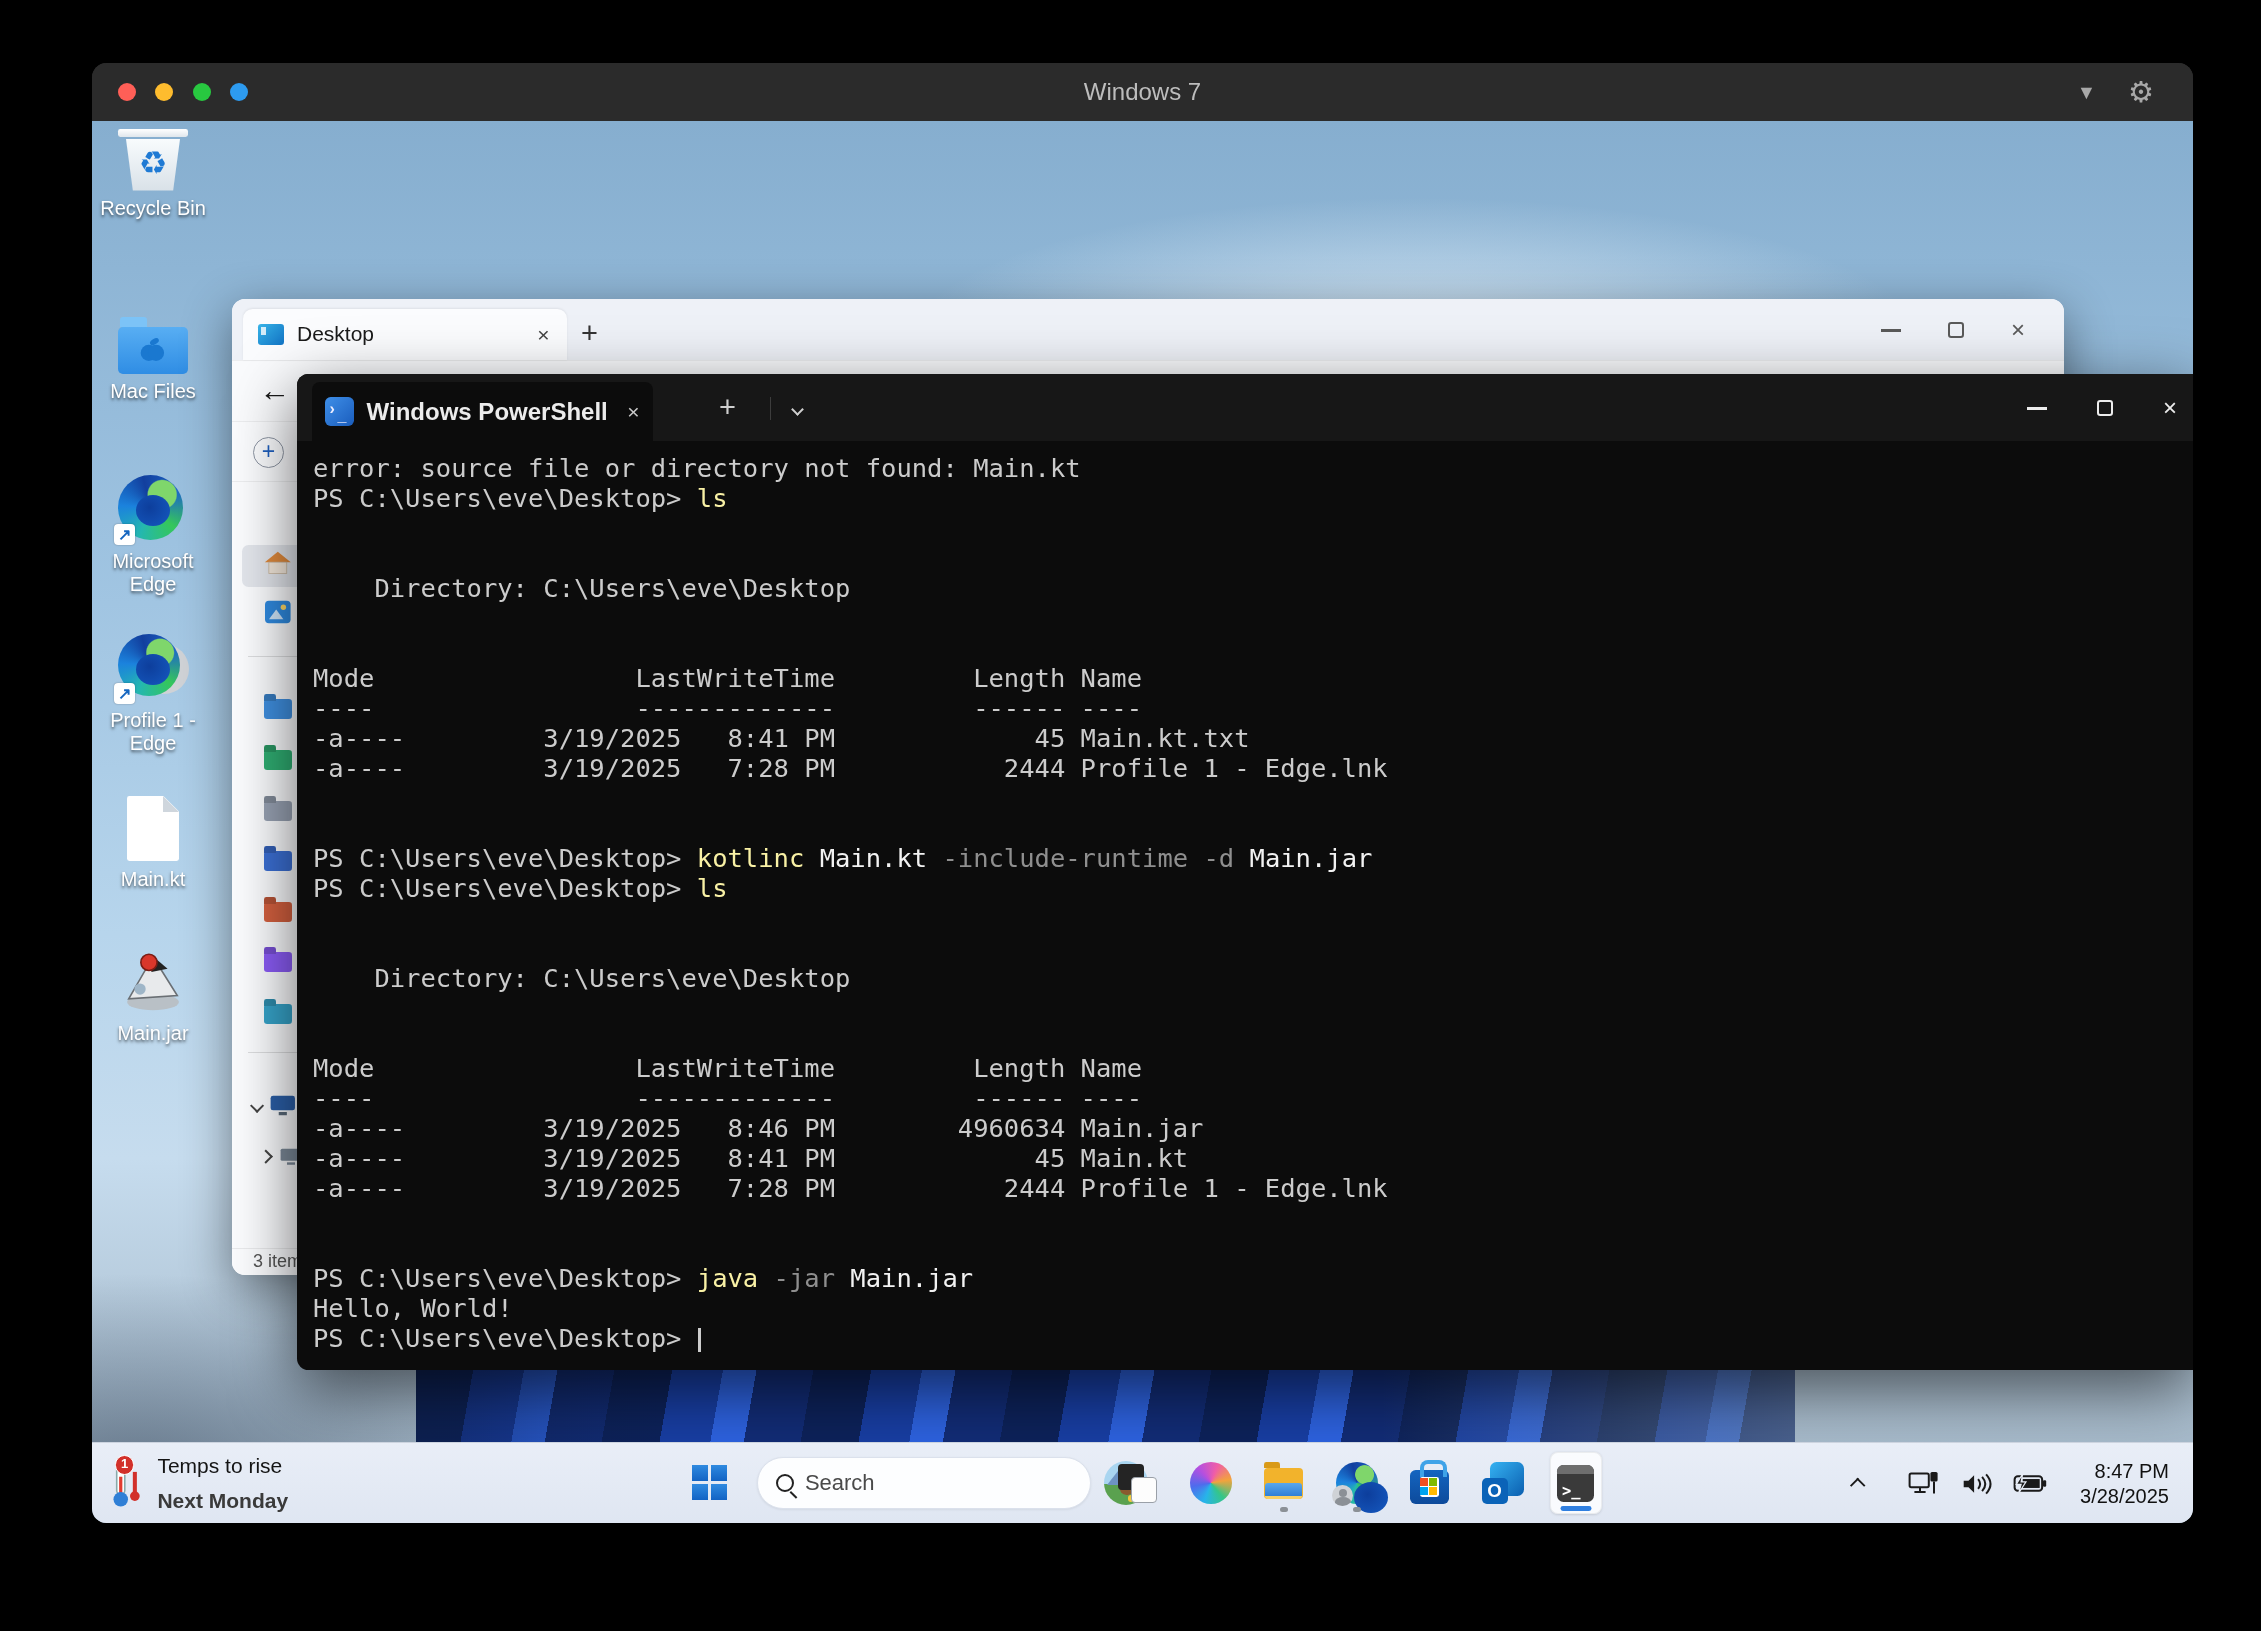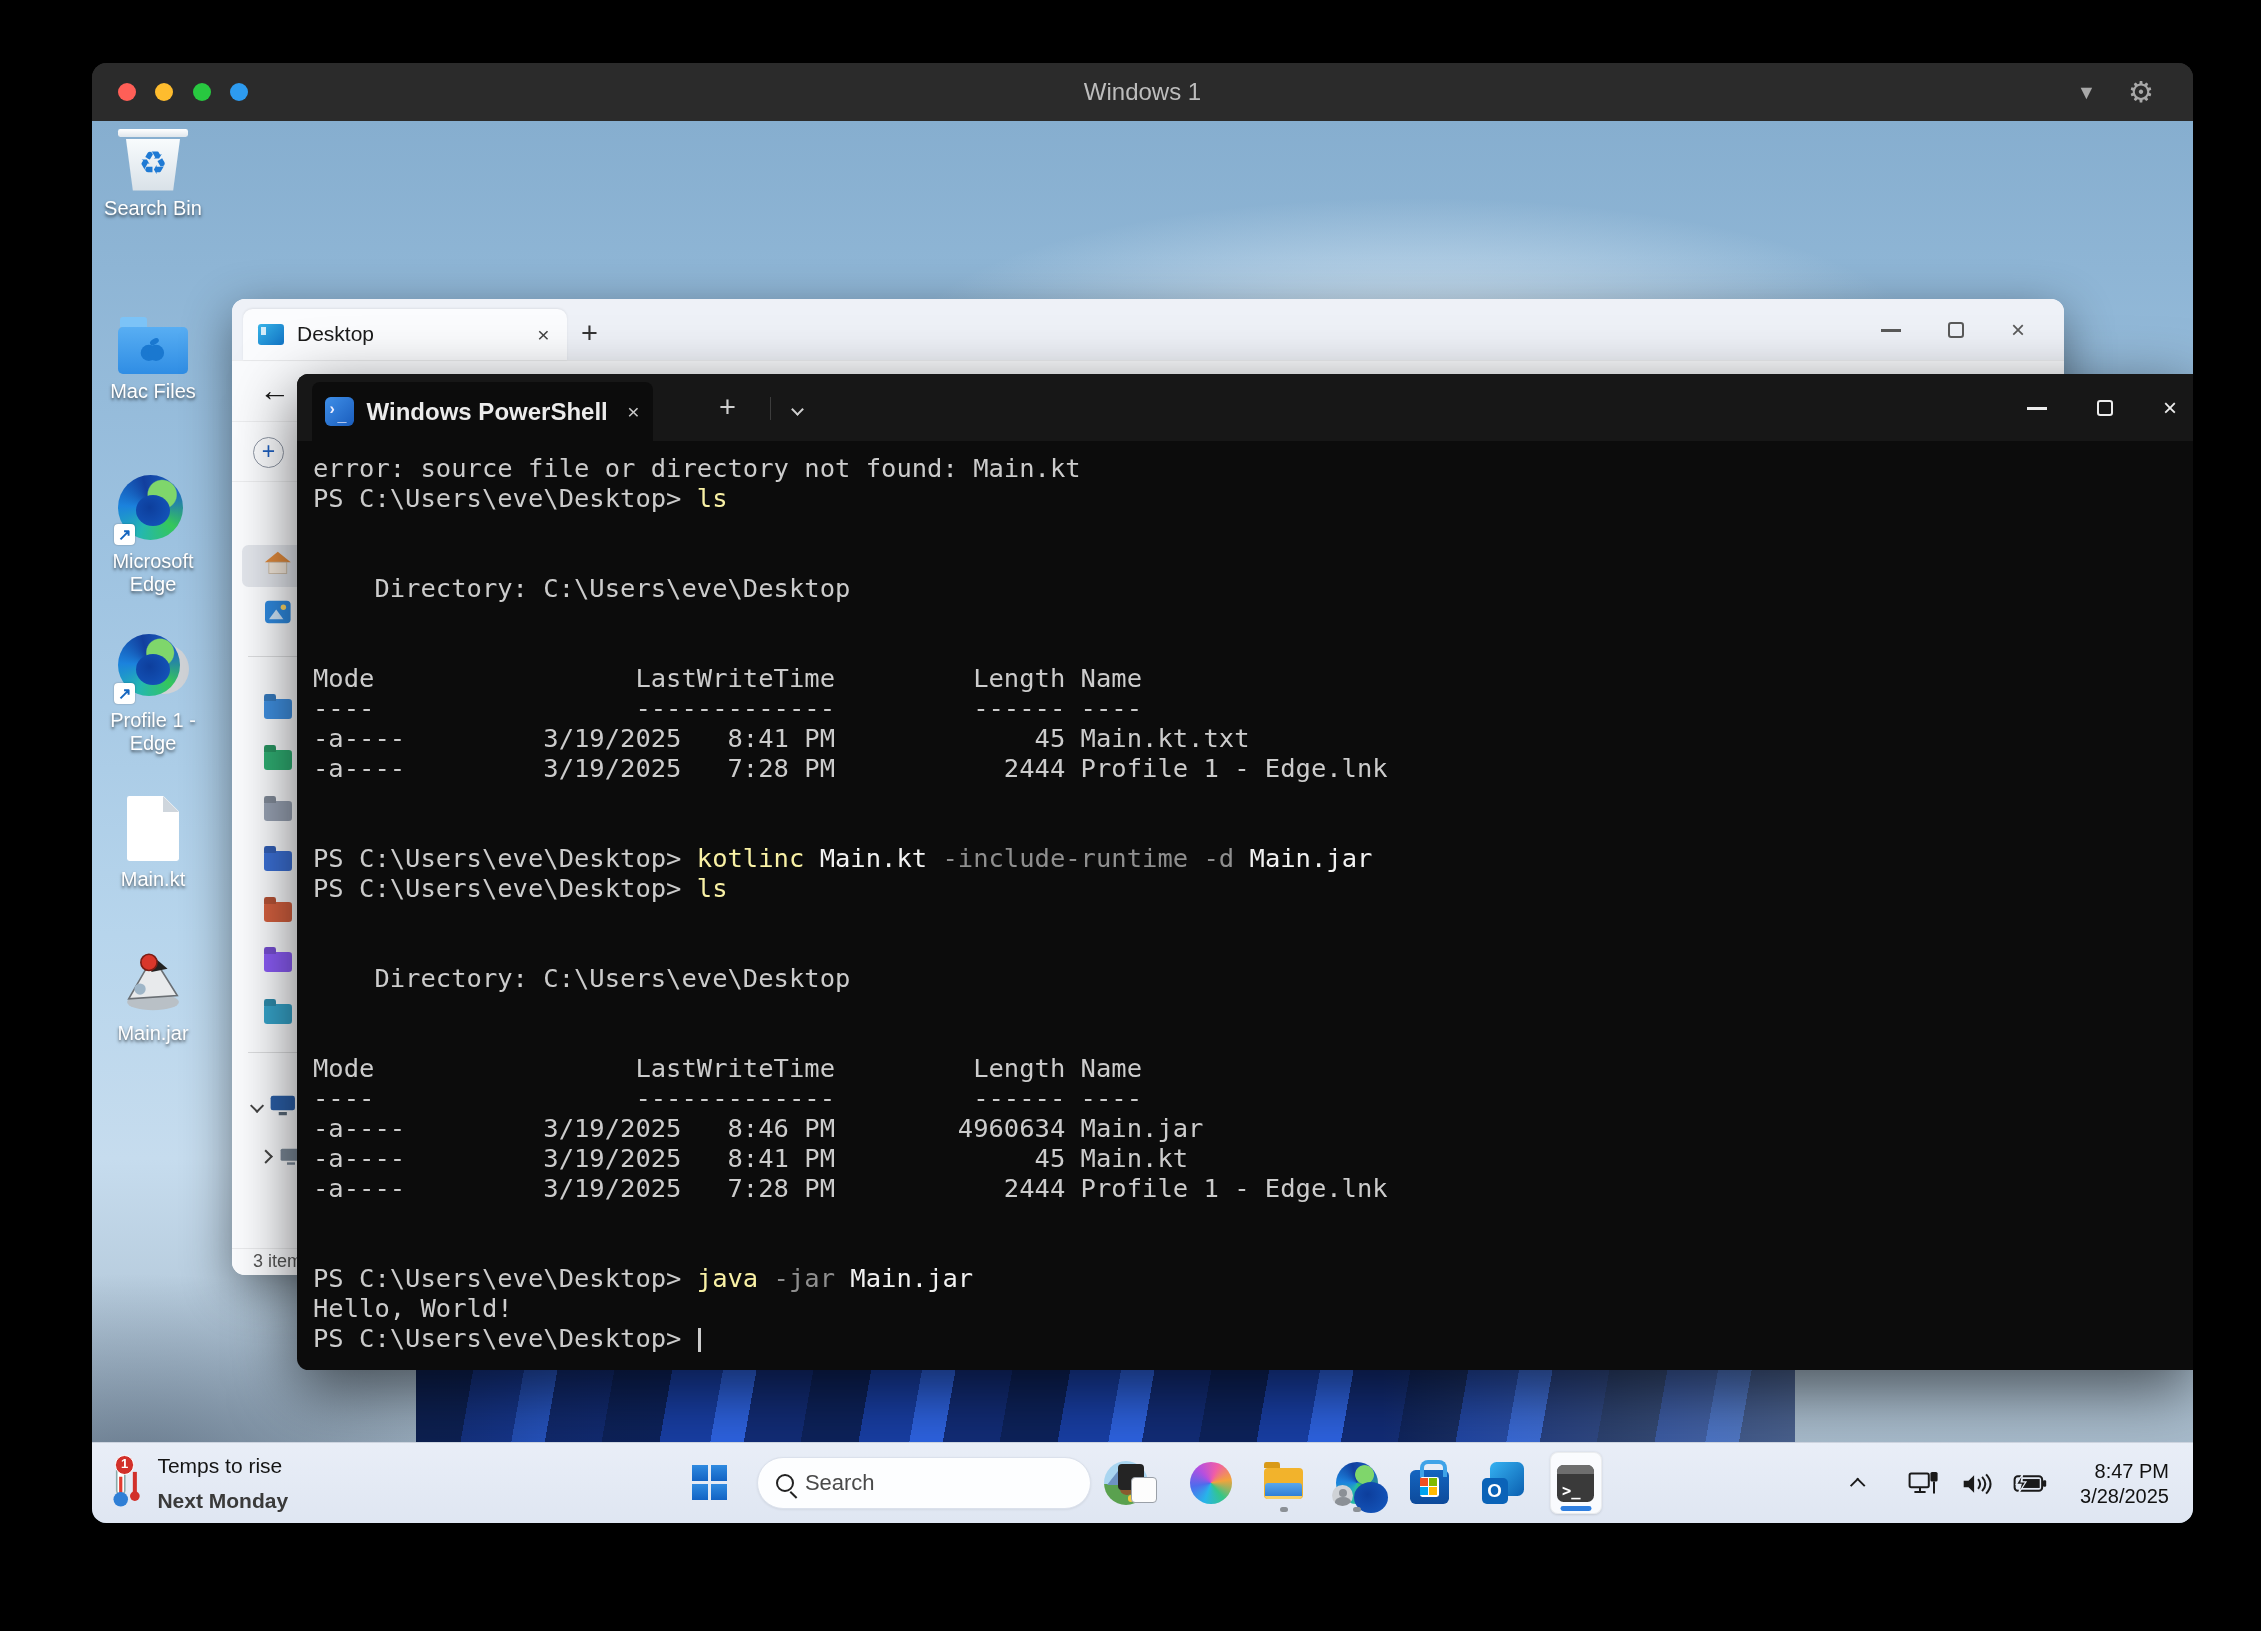--- a/index.html
+++ b/index.html
@@ -205,36 +205,36 @@
 </style>
 </head>
 <body>
 
 <div class="vm-window">
   <div class="vm-titlebar">
     <span class="traffic" style="left:26px;background:#ff5f57"></span>
     <span class="traffic" style="left:63px;background:#febc2e"></span>
     <span class="traffic" style="left:101px;background:#28c840"></span>
     <span class="traffic" style="left:138px;background:#2d9bf0"></span>
-    <div class="vm-title">Windows 1</div>
+    <div class="vm-title">Windows 7</div>
     <span class="vm-tb-icon" style="right:97px;font-size:19.5px">▼</span>
     <span class="vm-tb-icon" style="right:39px;font-size:29px">⚙</span>
   </div>
 
   <div class="vm-screen">
     <div class="wallpaper">
       <div class="bloom"></div>
     </div>
 
     <div class="desk-icon" style="top:8px">
       <div class="art">
         <div class="rb-lid"></div>
           <div class="rb-body"><span class="rb-sym">♻</span></div>
       </div>
-      <div class="desk-label">Search Bin</div>
+      <div class="desk-label">Recycle Bin</div>
     </div>
     <div class="desk-icon" style="top:196px">
       <div class="art" style="width:70px">
         <div class="folder-tab"></div>
         <div class="folder-body">
           <svg width="27.6" height="29" viewBox="0 0 34 36">
             <circle cx="12" cy="21" r="10" fill="#1a78d0"></circle>
               <circle cx="21" cy="21" r="10" fill="#1a78d0"></circle>
             <ellipse cx="19" cy="7" rx="6" ry="3.4" fill="#1a78d0" transform="rotate(-30 19 7)"></ellipse>
           </svg>

